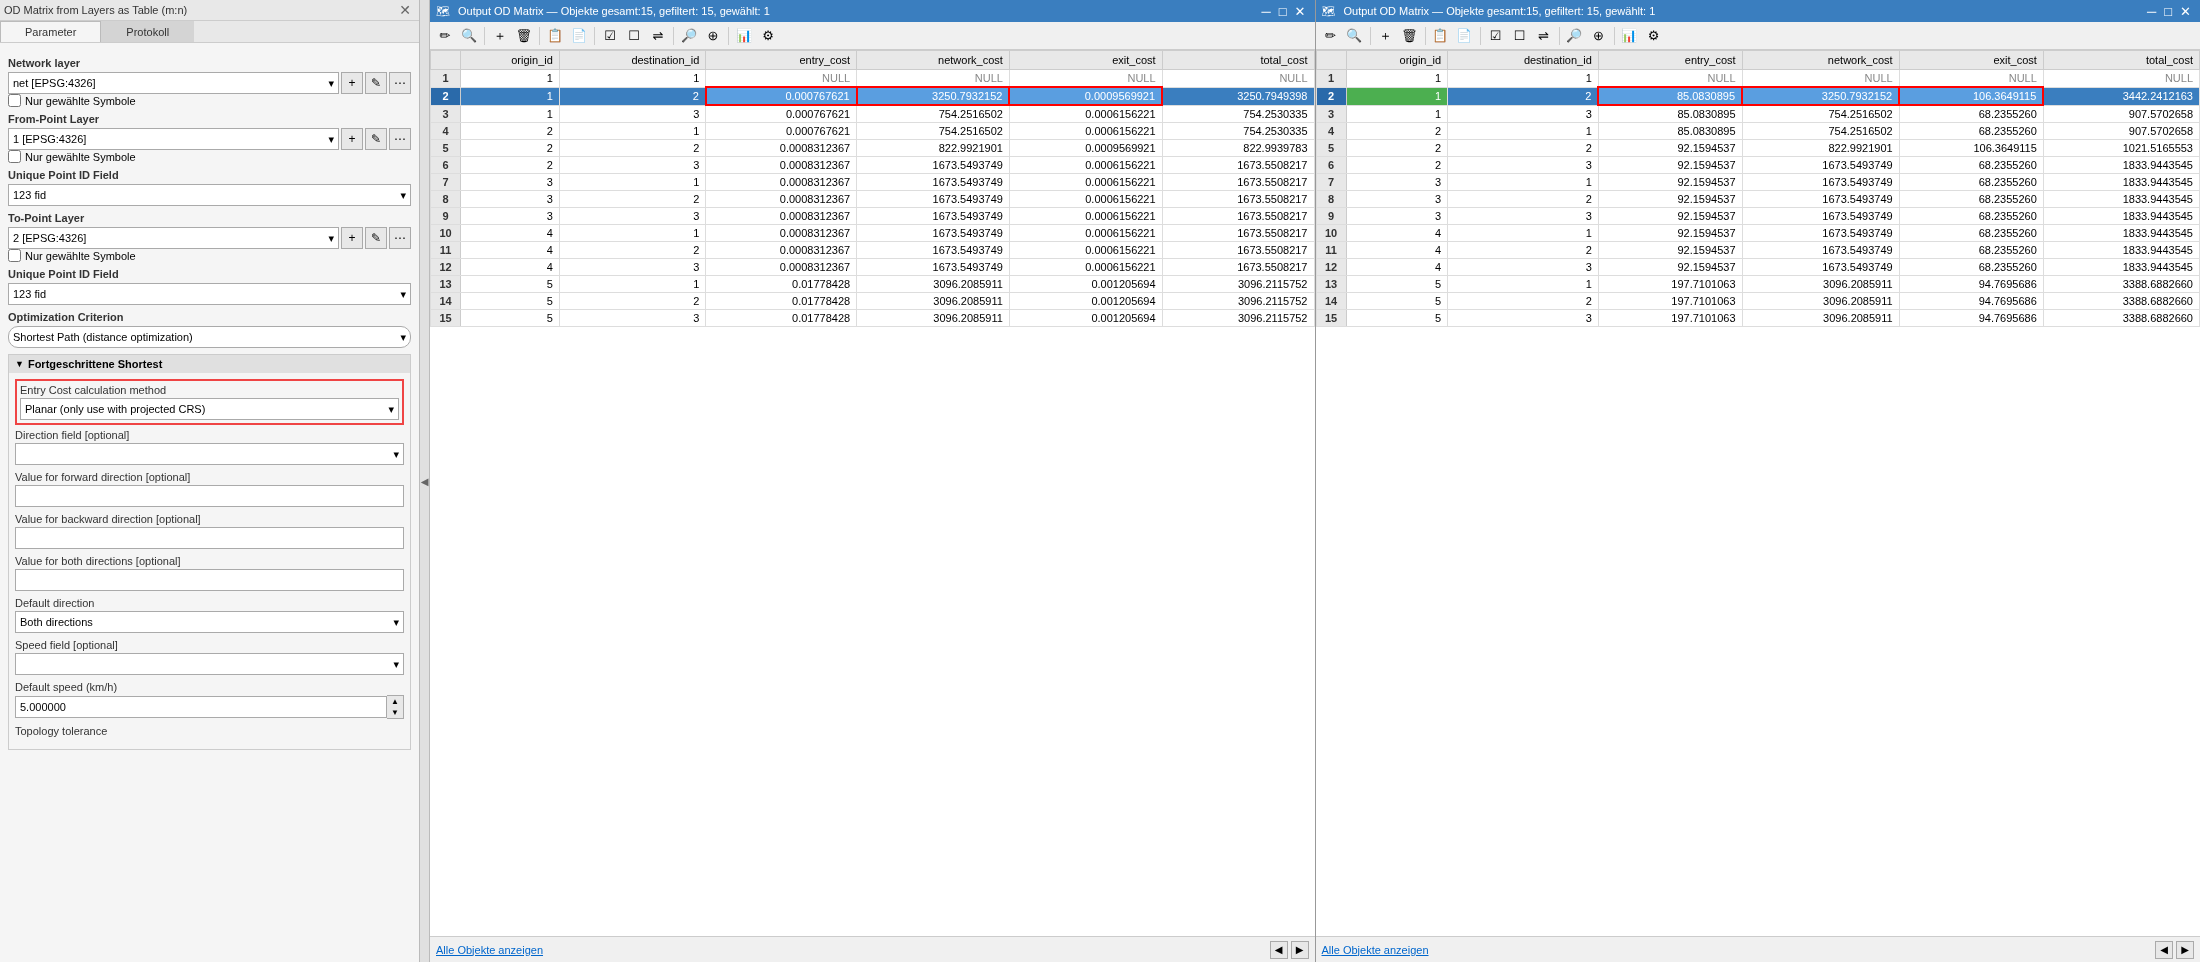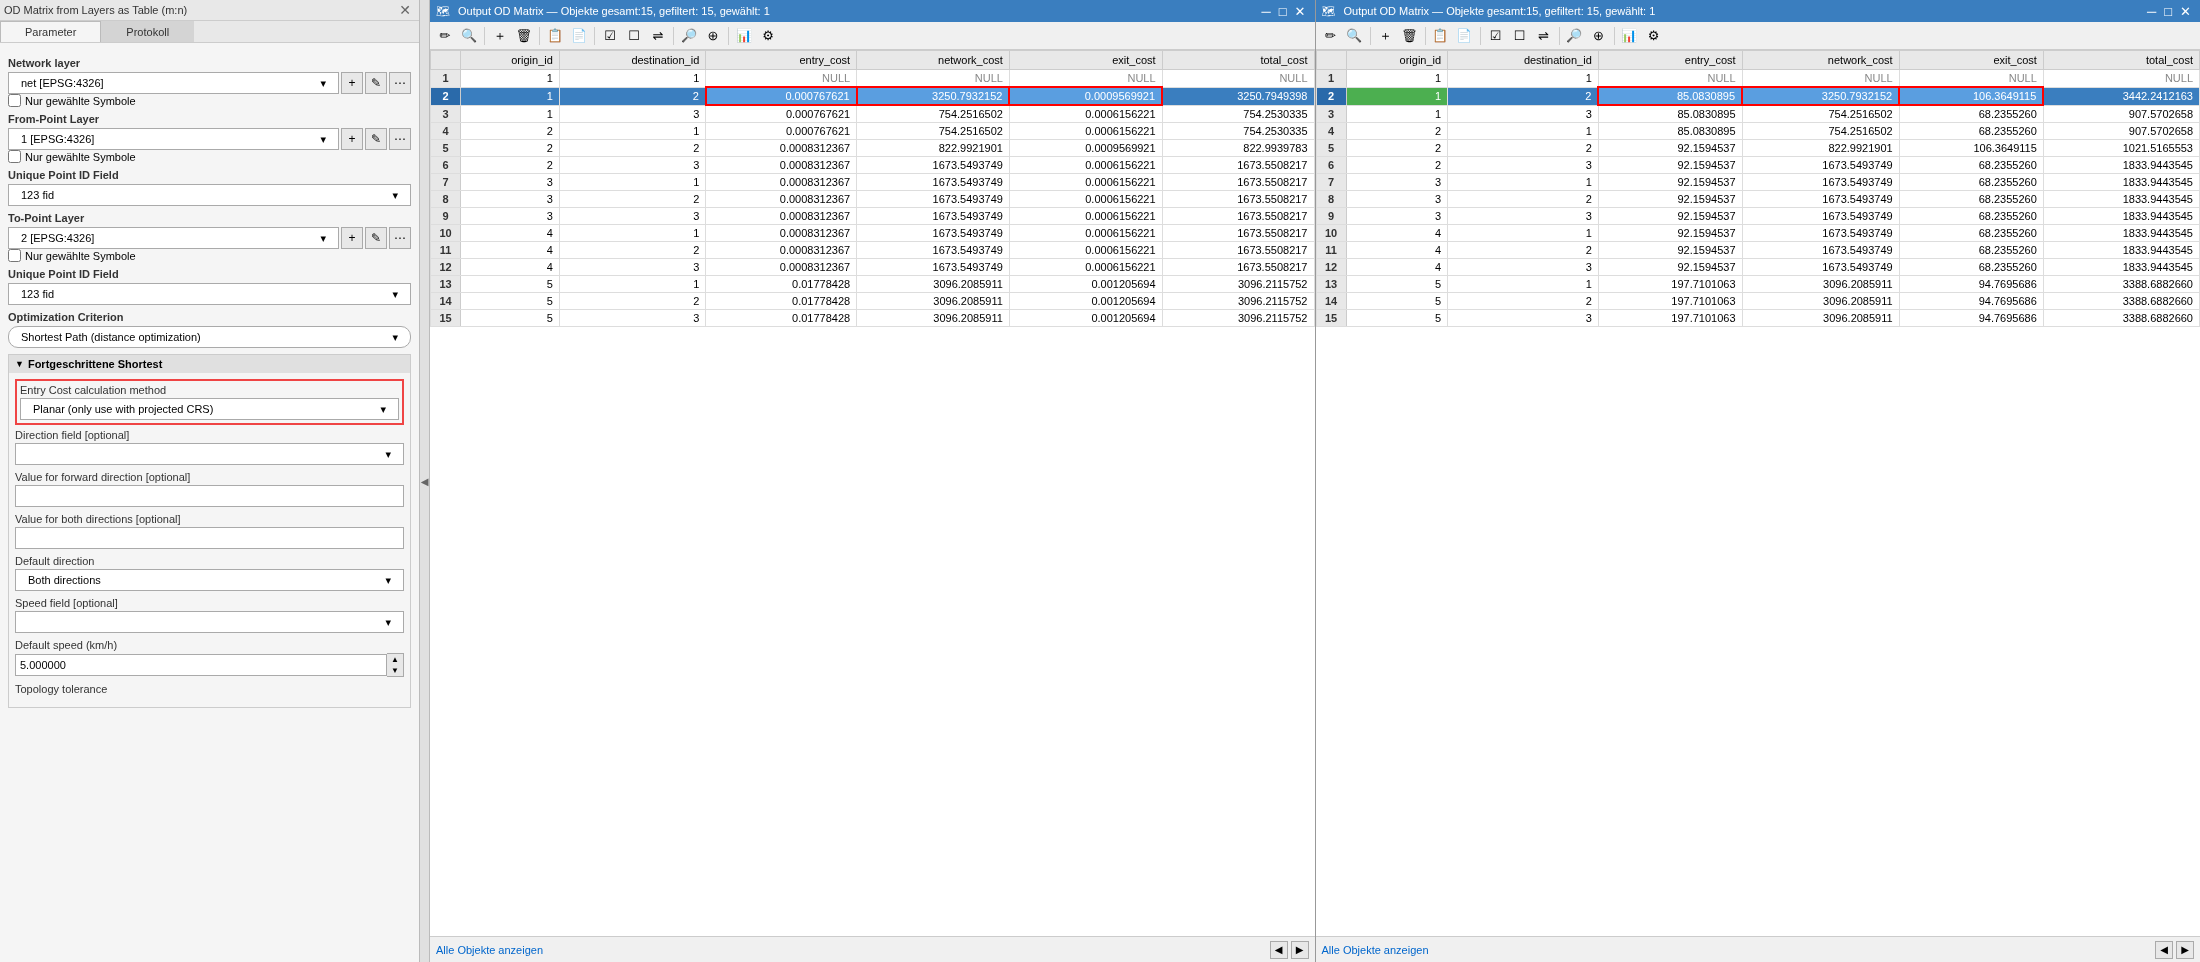--- a/index.html
+++ b/index.html
@@ -11,21 +11,21 @@
     .left-panel-title { font-size: 11px; color: #333; font-weight: normal; flex: 1; }
     .close-btn { background: none; border: none; cursor: pointer; font-size: 14px; color: #666; padding: 0 4px; }
     .tabs { display: flex; border-bottom: 1px solid #ccc; background: #e8e8e8; }
     .tab { padding: 4px 24px; font-size: 11px; cursor: pointer; border: 1px solid transparent; border-bottom: none; background: #d4d4d4; color: #333; }
     .tab.active { background: #f5f5f5; border-color: #bbb; border-bottom-color: #f5f5f5; }
     .panel-content { flex: 1; overflow-y: auto; padding: 8px 8px; }
     .section-label { font-size: 11px; color: #333; font-weight: bold; margin: 6px 0 3px 0; }
     .field-row { margin-bottom: 6px; }
     .field-label { font-size: 11px; color: #333; margin-bottom: 2px; }
     .combo-row { display: flex; align-items: center; gap: 2px; }
-    .combo-box { flex: 1; border: 1px solid #aaa; background: white; height: 22px; font-size: 11px; padding: 0 12px; display: flex; align-items: center; justify-content: space-between; cursor: pointer; }
+    .combo-box { flex: 1; border: 1px solid #aaa; background: white; height: 22px; font-size: 11px; padding: 0 4px; display: flex; align-items: center; justify-content: space-between; cursor: pointer; }
     .icon-btn { width: 22px; height: 22px; border: 1px solid #aaa; background: #e8e8e8; cursor: pointer; display: flex; align-items: center; justify-content: center; font-size: 12px; }
     .checkbox-row { display: flex; align-items: center; gap: 4px; margin-bottom: 4px; }
     .checkbox-row input { margin: 0; }
     .text-input { width: 100%; border: 1px solid #aaa; background: white; height: 22px; font-size: 11px; padding: 0 4px; }
     .advanced-section { border: 1px solid #ccc; margin-bottom: 6px; }
     .advanced-header { background: #e0e0e0; padding: 3px 6px; font-size: 11px; font-weight: bold; display: flex; align-items: center; gap: 4px; cursor: pointer; }
     .advanced-body { padding: 6px; }
     .highlight-box { border: 2px solid #ef4444; padding: 3px; margin-bottom: 4px; }
     .highlight-label { font-size: 11px; color: #333; margin-bottom: 2px; }
     .spinbox { display: flex; align-items: center; }
@@ -46,21 +46,21 @@
     .table-wrapper { flex: 1; overflow: auto; }
     table { border-collapse: collapse; width: 100%; font-size: 11px; }
     table th { background: #e8e8e8; border: 1px solid #ccc; padding: 3px 6px; text-align: right; font-weight: normal; white-space: nowrap; position: sticky; top: 0; z-index: 1; }
     table th:first-child { text-align: center; width: 30px; }
     table td { border: 1px solid #ddd; padding: 2px 6px; text-align: right; white-space: nowrap; }
     table td:first-child { text-align: center; background: #e8e8e8; font-weight: bold; color: #333; }
     table tr.selected td { background: #3a7ebf; color: white; }
     table tr.selected td:first-child { background: #2a6aaa; color: white; }
     .null-cell { color: #888; }
     .table-footer { border-top: 1px solid #ccc; background: #f0f0f0; height: 26px; display: flex; align-items: center; padding: 0 6px; gap: 4px; font-size: 11px; }
-    .footer-link { color: #0066cc; cursor: pointer; }
+    .footer-link { color: #0066cc; text-decoration: underline; cursor: pointer; }
     .footer-icons { display: flex; gap: 3px; margin-left: auto; }
     .footer-icon-btn { width: 18px; height: 18px; border: 1px solid #aaa; background: #e8e8e8; cursor: pointer; font-size: 10px; display: flex; align-items: center; justify-content: center; }
 
     
     .rn { background: #e8e8e8; border-right: 1px solid #ccc; min-width: 28px; }
   </style>
 </head>
 <body>
 
 <div class="left-panel">
@@ -170,20 +170,24 @@
             <span></span>
             <span>▾</span>
           </div>
         </div>
 
         <div class="field-row">
           <div class="field-label">Value for forward direction [optional]</div>
           <input type="text" class="text-input" value="" style="">
         </div>
 
+        <div class="field-row">
+          <div class="field-label">Value for backward direction [optional]</div>
+          <input type="text" class="text-input" value="" style="">
+        </div>
 
         <div class="field-row">
           <div class="field-label">Value for both directions [optional]</div>
           <input type="text" class="text-input" value="" style="">
         </div>
 
         <div class="field-row">
           <div class="field-label">Default direction</div>
           <div class="combo-box" style="width:100%;">
             <span>Both directions</span>

